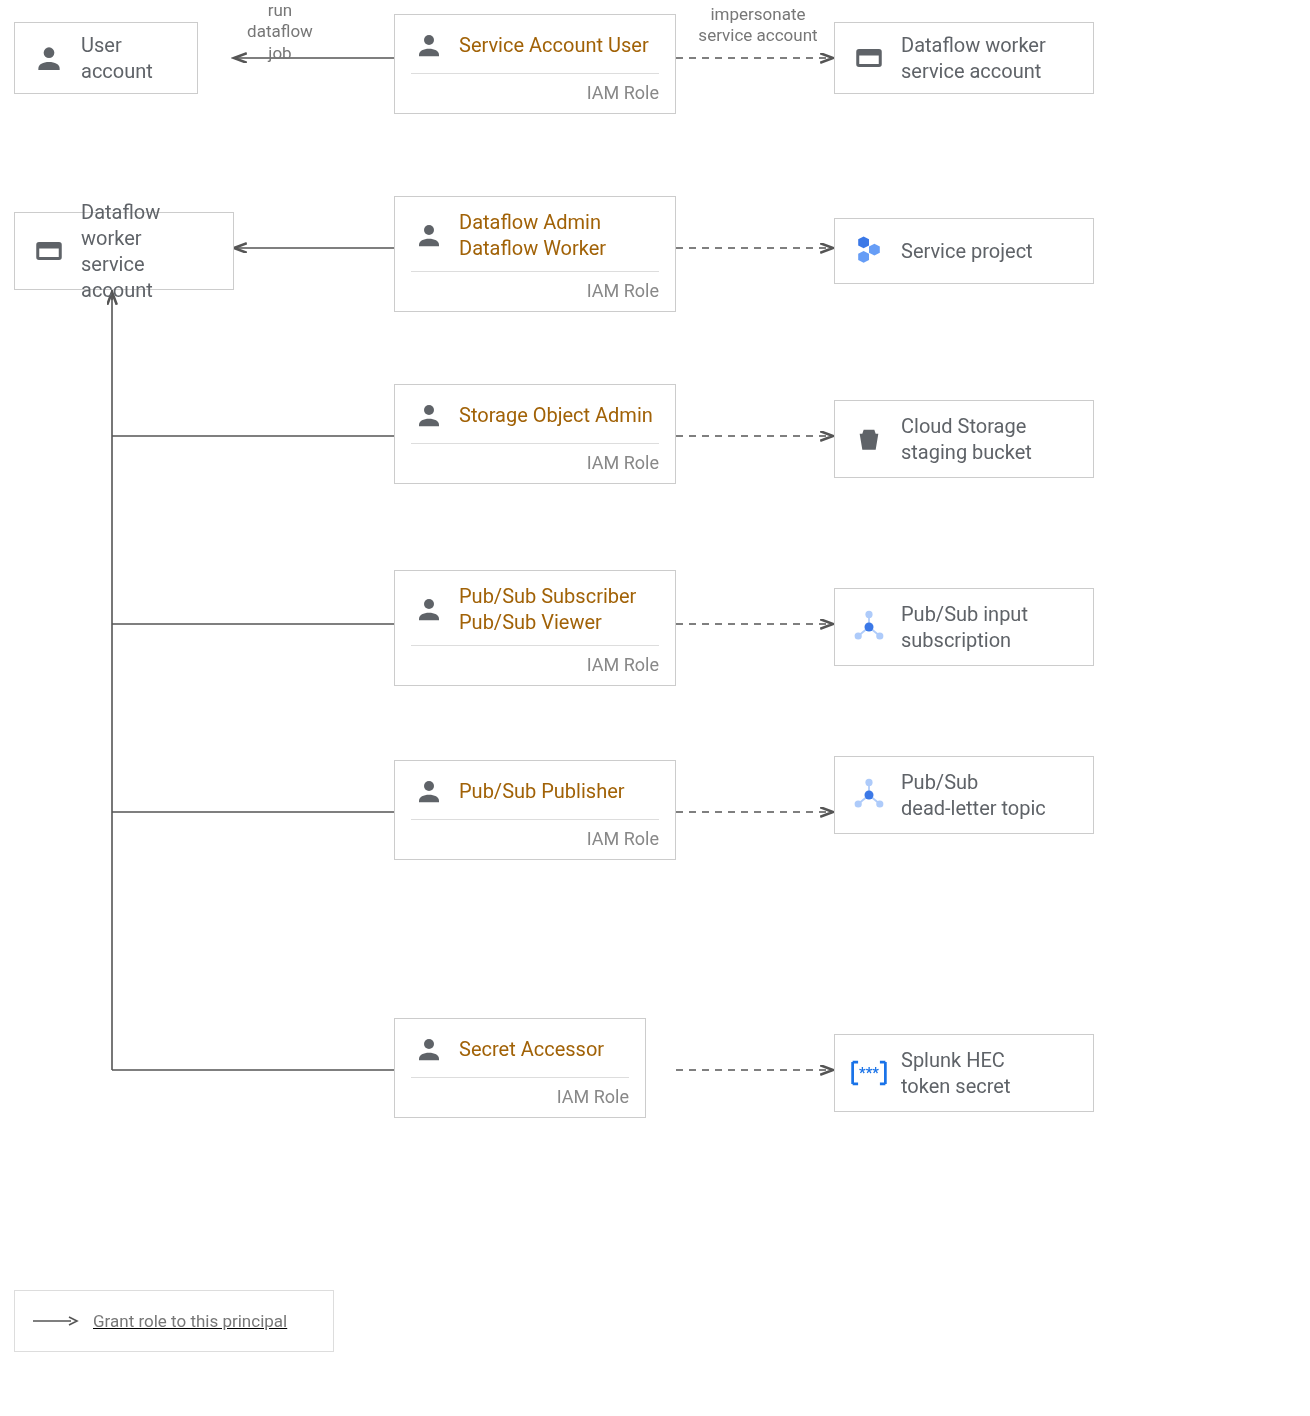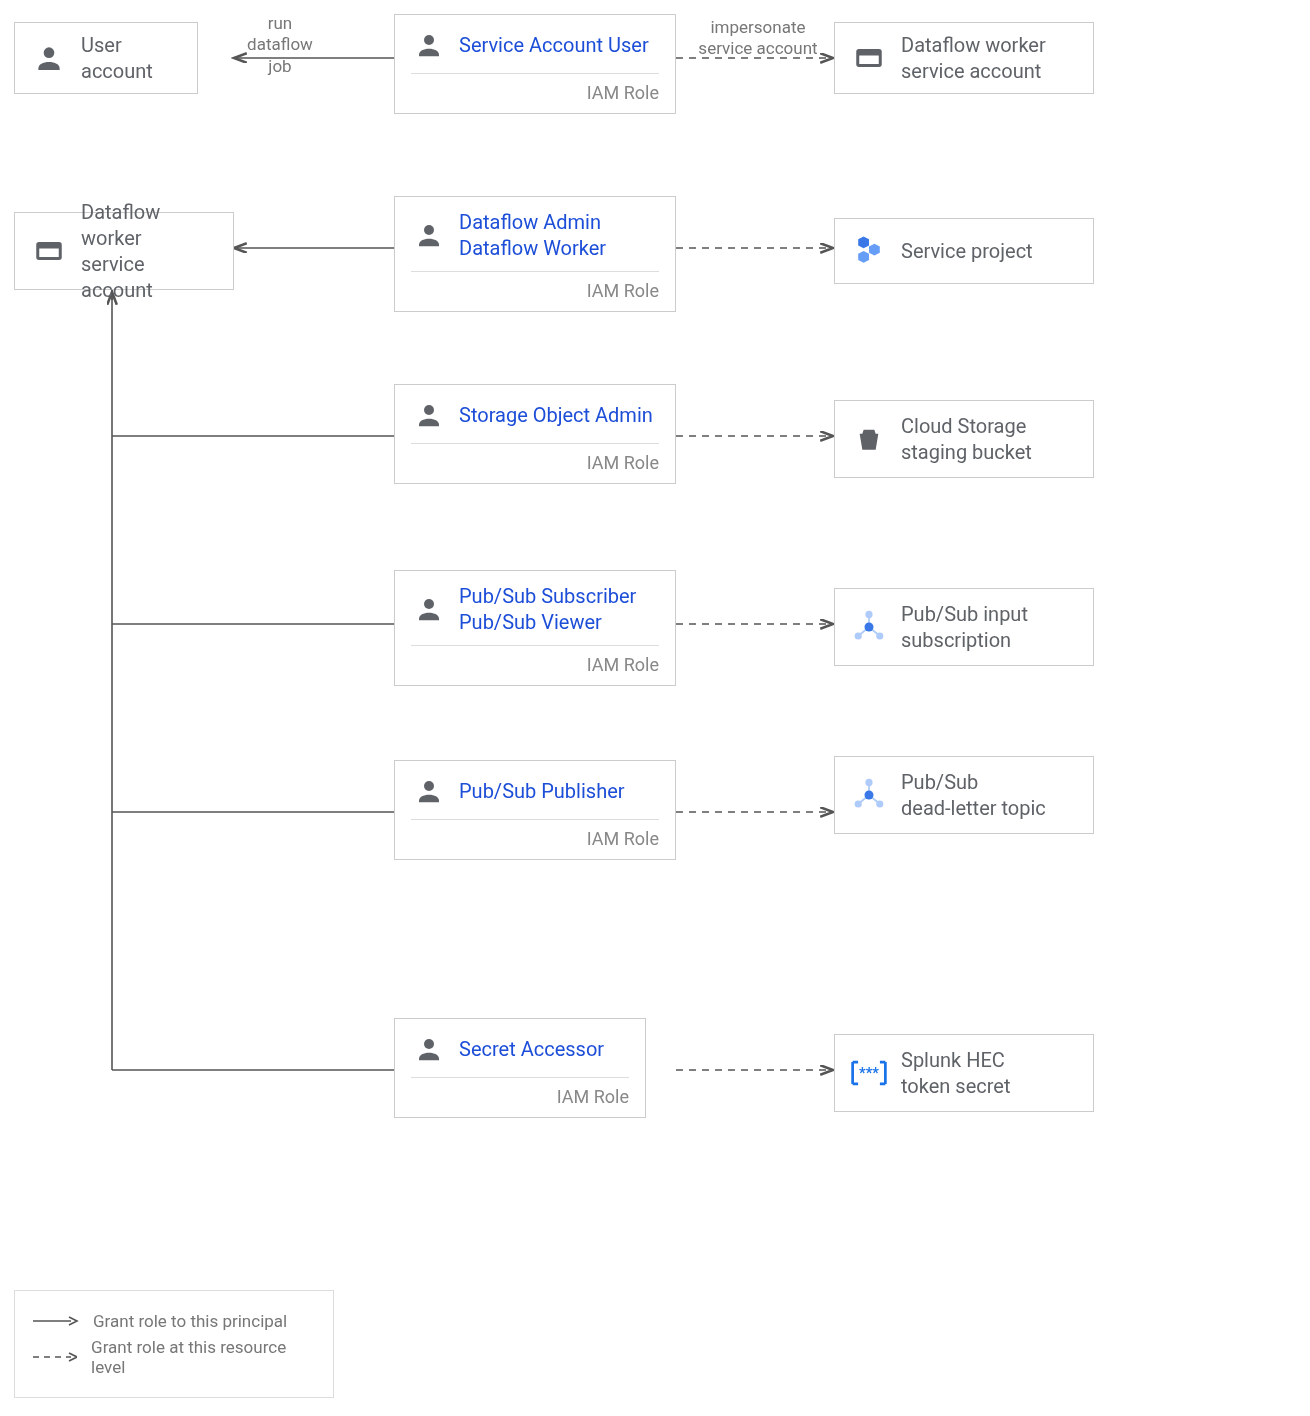--- a/index.html
+++ b/index.html
@@ -42,39 +42,38 @@
     display: flex;
     align-items: center;
     margin-bottom: 10px;
   }
   .role-node .top .icon {
     width: 36px; height: 36px; margin-right: 12px;
     display:flex;align-items:center;justify-content:center;
   }
   .role-node .title {
     font-size: 20px;
-    color: #1d4ed8;
+    color: #a16207;
     line-height: 1.3;
   }
   .role-node .divider {
     border-top: 1px solid #ddd;
     margin: 0 0 8px 0;
   }
   .role-node .subtitle {
     font-size: 18px;
     color: #888;
     text-align: right;
   }
   .edge-label {
     position: absolute;
     font-size: 17px;
     color: #777;
     text-align: center;
     line-height: 1.25;
-    margin-top: 13px;
   }
   svg.arrows {
     position: absolute;
     top: 0; left: 0;
     width: 1310px; height: 1416px;
     pointer-events: none;
   }
   .legend {
     position: absolute;
     border: 1px solid #ddd;
@@ -295,28 +294,21 @@
   <span class="icon">
     <svg viewBox="0 0 44 32" width="40" height="30">
       <path d="M4 4v24M4 4h6M4 28h6" fill="none" stroke="#1a73e8" stroke-width="3"></path>
       <path d="M40 4v24M40 4h-6M40 28h-6" fill="none" stroke="#1a73e8" stroke-width="3"></path>
       <text x="22" y="22" font-size="16" text-anchor="middle" fill="#1a73e8" font-weight="bold">***</text>
     </svg>
   </span>
   <span class="label">Splunk HEC<br>token secret</span>
 </div>
 
-<div class="legend" style="left:14px; top:1290px; width:320px;">
+<div class="legend" style="left:14px; top:1290px; width:320px;text-decoration:underline;">
   <div class="legend-row">
     <svg width="46" height="12">
         <line x1="0" y1="6" x2="38" y2="6" stroke="#555" stroke-width="1.6"></line>
         <path d="M36,2 L44,6 L36,10" fill="none" stroke="#555" stroke-width="1.6"></path>
       </svg>
     <span>Grant role to this principal</span>
   </div>
-  <div class="legend-row">
-    <svg width="46" height="12">
-        <line x1="0" y1="6" x2="38" y2="6" stroke="#555" stroke-width="1.6" stroke-dasharray="6,5"></line>
-        <path d="M36,2 L44,6 L36,10" fill="none" stroke="#555" stroke-width="1.6"></path>
-      </svg>
-    <span>Grant role at this resource level</span>
-  </div>
 </div>
 
 </body></html>

